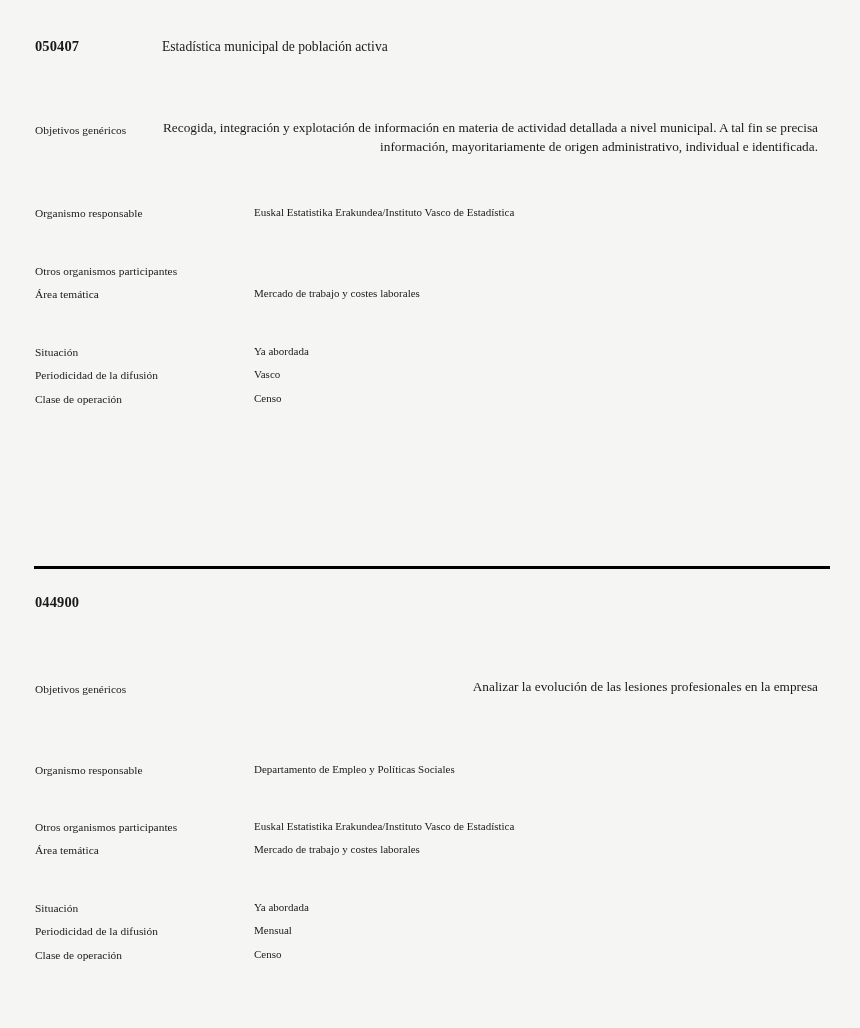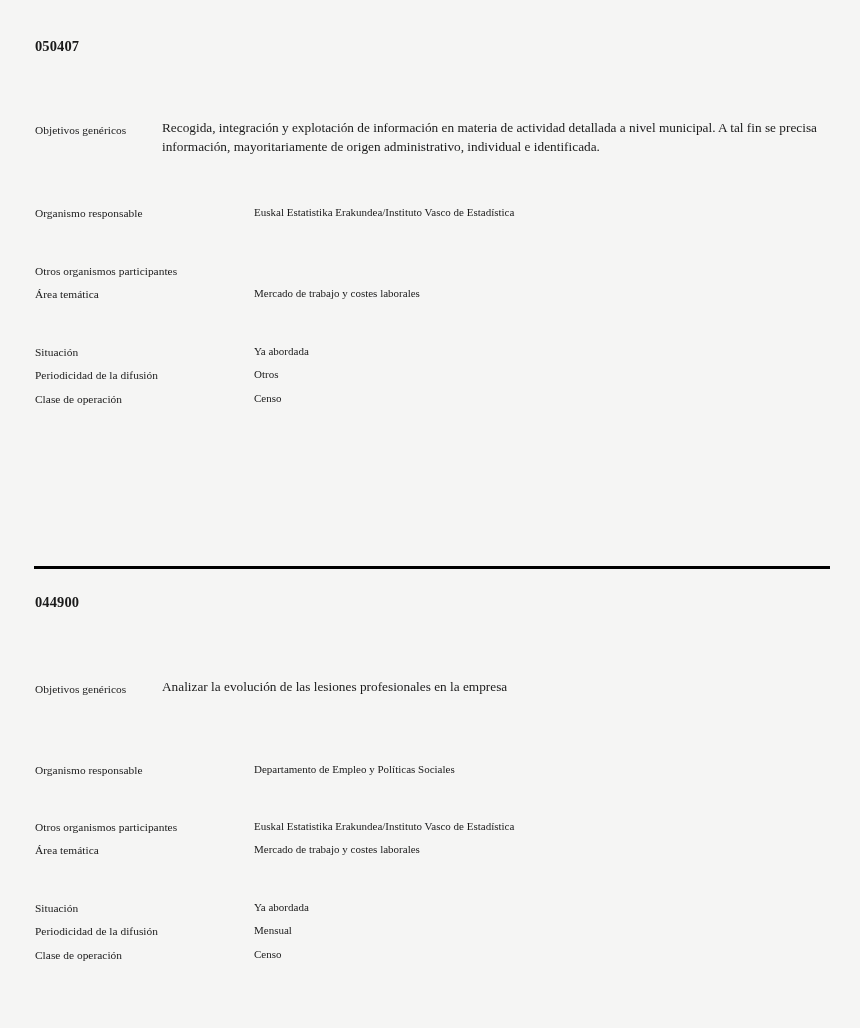--- a/index.html
+++ b/index.html
@@ -89,26 +89,27 @@
   .field-value {
     position: absolute;
     left: 254px;
     top: -2px;
     font-size: 11px;
     line-height: 19px;
     white-space: nowrap;
   }
   
   .field-value.wide {
-    left: 162px;
+    left: 148px;
     top: -3px;
     width: 670px;
     white-space: normal;
     font-size: 13.3px;
     line-height: 18.5px;
+    text-align: right;
   }
 
   
   .f-objetivos   { top: 122px; }
   .f-organismo   { top: 205px; }
   .f-otros       { top: 263px; }
   .f-area        { top: 286px; }
   .f-situacion   { top: 344px; }
   .f-periodicidad{ top: 367px; }
   .f-clase       { top: 391px; }
@@ -124,20 +125,21 @@
 </style>
 </head>
 <body>
 
 <div class="page">
 
   <div class="record record-1">
 
     <div class="title-row">
       <div class="record-code">050407</div>
+      <div class="record-title">Estadística municipal de población activa</div>
     </div>
 
     <div class="field f-objetivos">
       <div class="field-label">Objetivos genéricos</div>
       <div class="field-value wide">Recogida, integración y explotación de información en materia de actividad detallada a nivel municipal. A tal fin se precisa información, mayoritariamente de origen administrativo, individual e identificada.</div>
     </div>
 
     <div class="field f-organismo">
       <div class="field-label">Organismo responsable</div>
       <div class="field-value">Euskal Estatistika Erakundea/Instituto Vasco de Estadística</div>
@@ -153,21 +155,21 @@
       <div class="field-value">Mercado de trabajo y costes laborales</div>
     </div>
 
     <div class="field f-situacion">
       <div class="field-label">Situación</div>
       <div class="field-value">Ya abordada</div>
     </div>
 
     <div class="field f-periodicidad">
       <div class="field-label">Periodicidad de la difusión</div>
-      <div class="field-value">Otros</div>
+      <div class="field-value">Vasco</div>
     </div>
 
     <div class="field f-clase">
       <div class="field-label">Clase de operación</div>
       <div class="field-value">Censo</div>
     </div>
 
   </div>
 
   <div class="record record-2">

